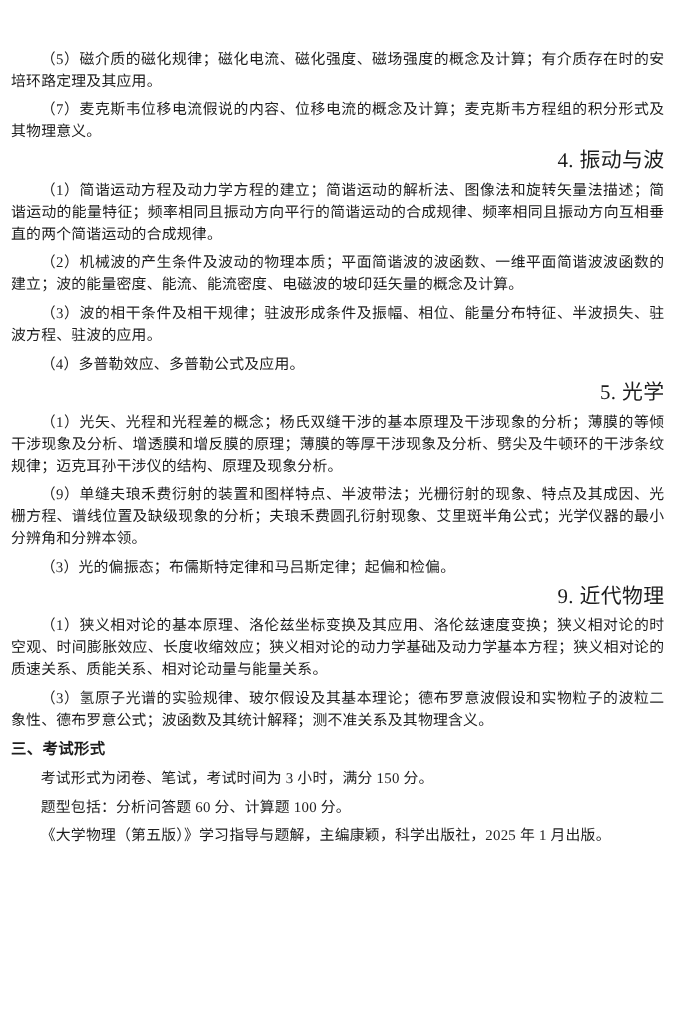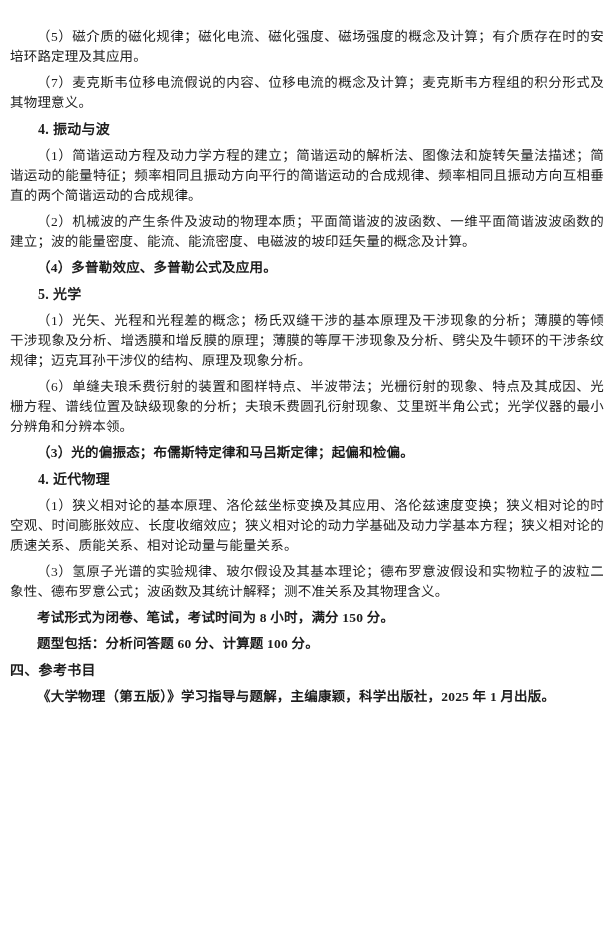--- a/index.html
+++ b/index.html
@@ -6,46 +6,46 @@
     margin: 0;
     padding: 0;
     background: #ffffff;
   }
   .page {
     position: relative;
     box-sizing: border-box;
     width: 612px;
     height: 768px;
     margin: 0;
-    padding: 27px 8px 0 10px;
+    padding: 44px 8px 0 10px;
     overflow: hidden;
     background: #ffffff;
     color: #1d1d1d;
     font-family: "Liberation Serif", "DejaVu Serif", serif;
   }
   .para {
     margin: 6px 0;
     font-size: 13.5px;
     line-height: 20px;
     text-align: justify;
     text-indent: 2em;
     letter-spacing: 0.2px;
     word-break: break-all;
   }
   .para.single {
     text-align: left;
-    font-weight: bold;
   }
   .subheading {
     margin: 7px 0 6px 0;
-    font-size: 14px;
+    font-size: 19px;
     line-height: 20px;
-    font-weight: bold;
+    font-weight: normal;
     text-indent: 2em;
     letter-spacing: 0.3px;
+    text-align: right;
   }
   .chapter-heading {
     margin: 7px 0 6px 0;
     font-size: 14px;
     line-height: 20px;
     font-weight: bold;
     text-indent: 0;
     letter-spacing: 0.3px;
   }
   .para:first-child {
@@ -55,29 +55,30 @@
 </head>
 <body>
 
 <main class="page">
   <p class="para">（5）磁介质的磁化规律；磁化电流、磁化强度、磁场强度的概念及计算；有介质存在时的安培环路定理及其应用。</p>
   <p class="para">（7）麦克斯韦位移电流假说的内容、位移电流的概念及计算；麦克斯韦方程组的积分形式及其物理意义。</p>
 
   <h3 class="subheading">4. 振动与波</h3>
   <p class="para">（1）简谐运动方程及动力学方程的建立；简谐运动的解析法、图像法和旋转矢量法描述；简谐运动的能量特征；频率相同且振动方向平行的简谐运动的合成规律、频率相同且振动方向互相垂直的两个简谐运动的合成规律。</p>
   <p class="para">（2）机械波的产生条件及波动的物理本质；平面简谐波的波函数、一维平面简谐波波函数的建立；波的能量密度、能流、能流密度、电磁波的坡印廷矢量的概念及计算。</p>
+  <p class="para">（3）波的相干条件及相干规律；驻波形成条件及振幅、相位、能量分布特征、半波损失、驻波方程、驻波的应用。</p>
   <p class="para single">（4）多普勒效应、多普勒公式及应用。</p>
 
   <h3 class="subheading">5. 光学</h3>
   <p class="para">（1）光矢、光程和光程差的概念；杨氏双缝干涉的基本原理及干涉现象的分析；薄膜的等倾干涉现象及分析、增透膜和增反膜的原理；薄膜的等厚干涉现象及分析、劈尖及牛顿环的干涉条纹规律；迈克耳孙干涉仪的结构、原理及现象分析。</p>
-  <p class="para">（6）单缝夫琅禾费衍射的装置和图样特点、半波带法；光栅衍射的现象、特点及其成因、光栅方程、谱线位置及缺级现象的分析；夫琅禾费圆孔衍射现象、艾里斑半角公式；光学仪器的最小分辨角和分辨本领。</p>
+  <p class="para">（9）单缝夫琅禾费衍射的装置和图样特点、半波带法；光栅衍射的现象、特点及其成因、光栅方程、谱线位置及缺级现象的分析；夫琅禾费圆孔衍射现象、艾里斑半角公式；光学仪器的最小分辨角和分辨本领。</p>
   <p class="para single">（3）光的偏振态；布儒斯特定律和马吕斯定律；起偏和检偏。</p>
 
-  <h3 class="subheading">4. 近代物理</h3>
+  <h3 class="subheading">9. 近代物理</h3>
   <p class="para">（1）狭义相对论的基本原理、洛伦兹坐标变换及其应用、洛伦兹速度变换；狭义相对论的时空观、时间膨胀效应、长度收缩效应；狭义相对论的动力学基础及动力学基本方程；狭义相对论的质速关系、质能关系、相对论动量与能量关系。</p>
   <p class="para">（3）氢原子光谱的实验规律、玻尔假设及其基本理论；德布罗意波假设和实物粒子的波粒二象性、德布罗意公式；波函数及其统计解释；测不准关系及其物理含义。</p>
 
-  <p class="para single">考试形式为闭卷、笔试，考试时间为 8 小时，满分 150 分。</p>
+  <h2 class="chapter-heading">三、考试形式</h2>
+  <p class="para single">考试形式为闭卷、笔试，考试时间为 3 小时，满分 150 分。</p>
   <p class="para single">题型包括：分析问答题 60 分、计算题 100 分。</p>
 
-  <h2 class="chapter-heading">四、参考书目</h2>
   <p class="para single">《大学物理（第五版）》学习指导与题解，主编康颖，科学出版社，2025 年 1 月出版。</p>
 </main>
 
 </body></html>

